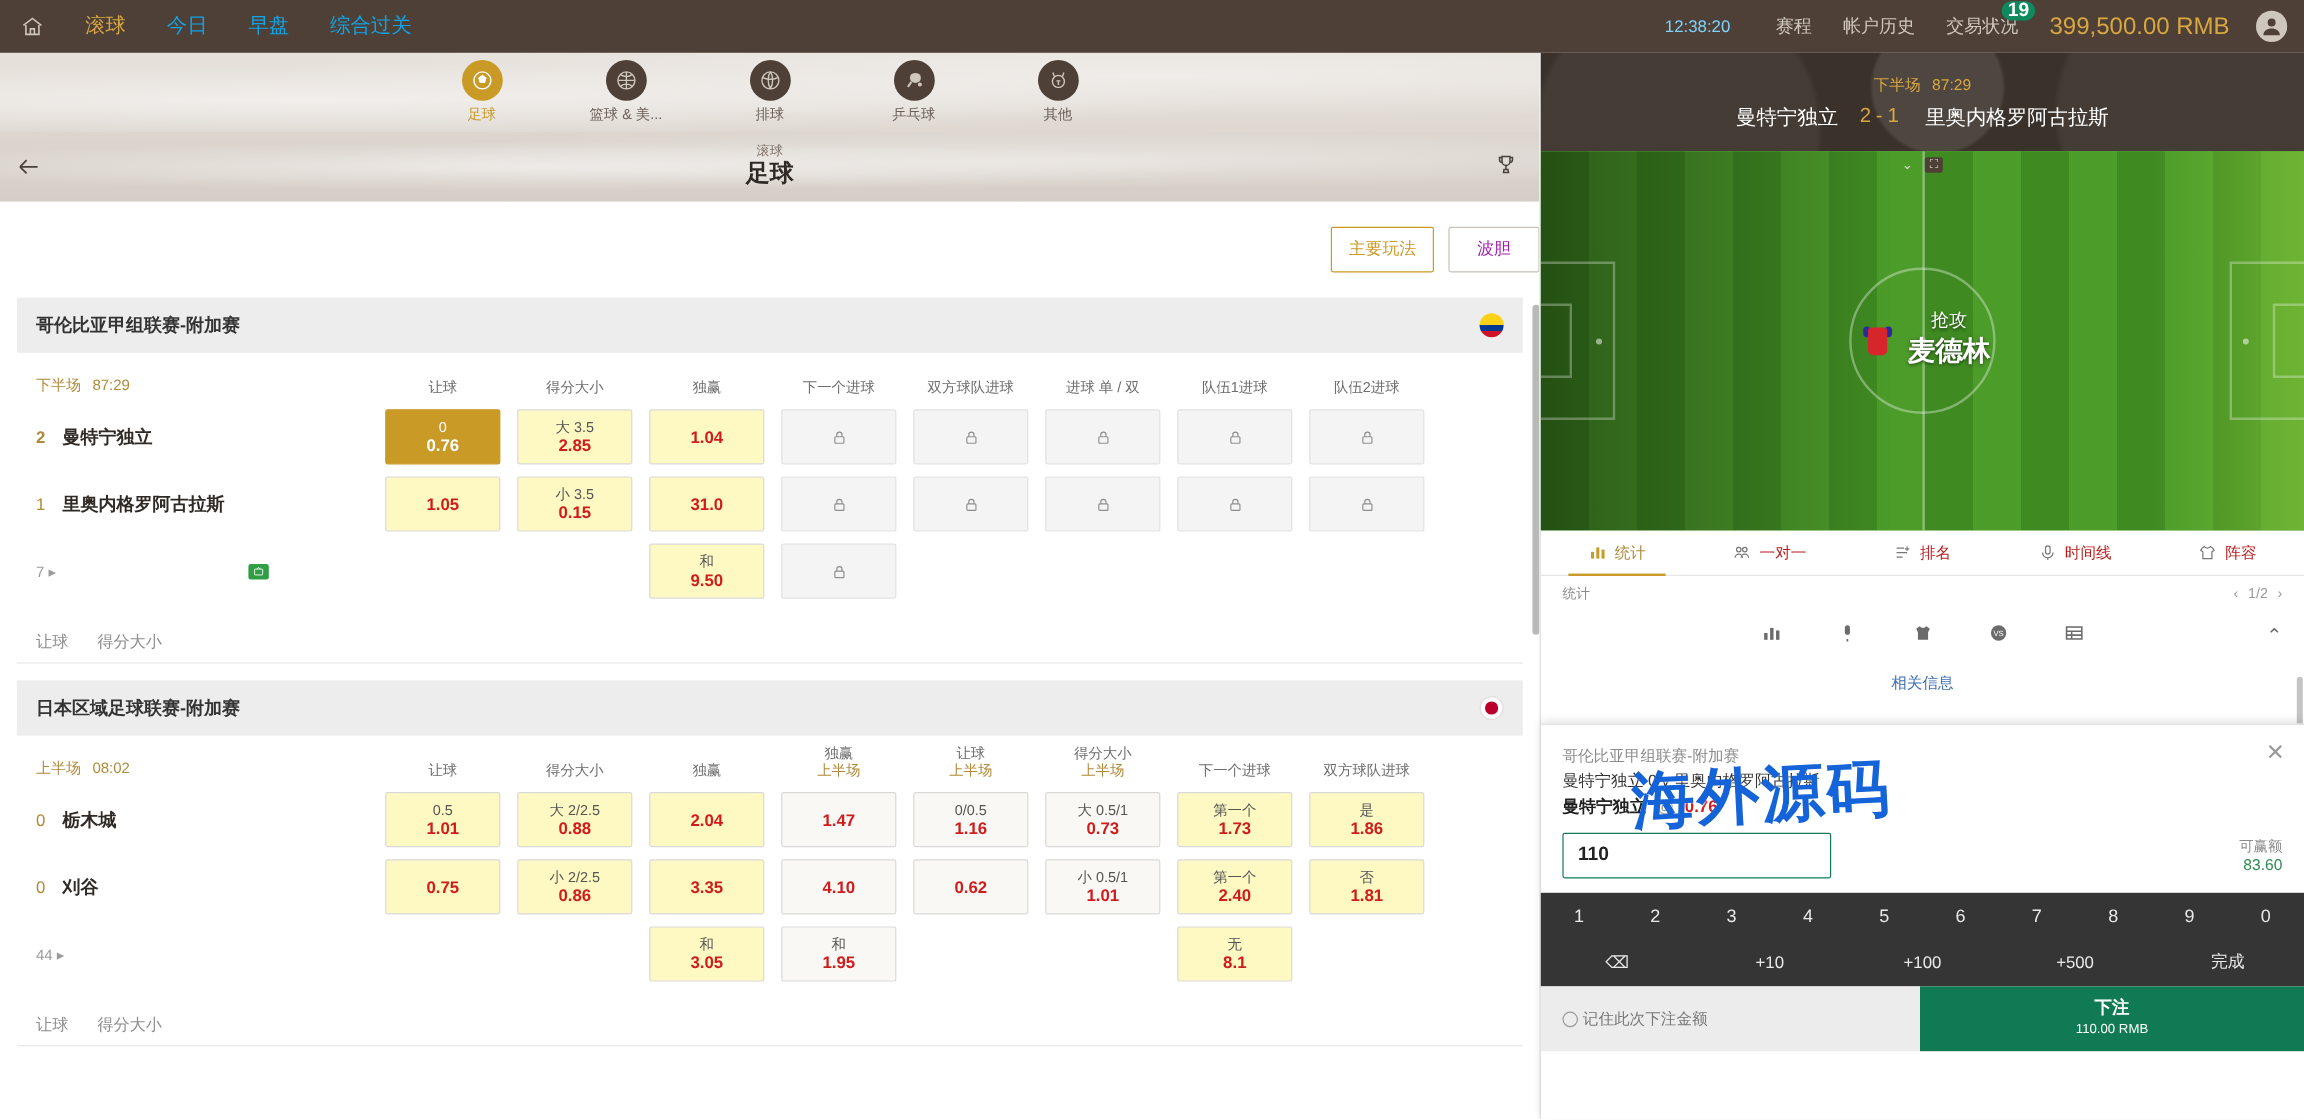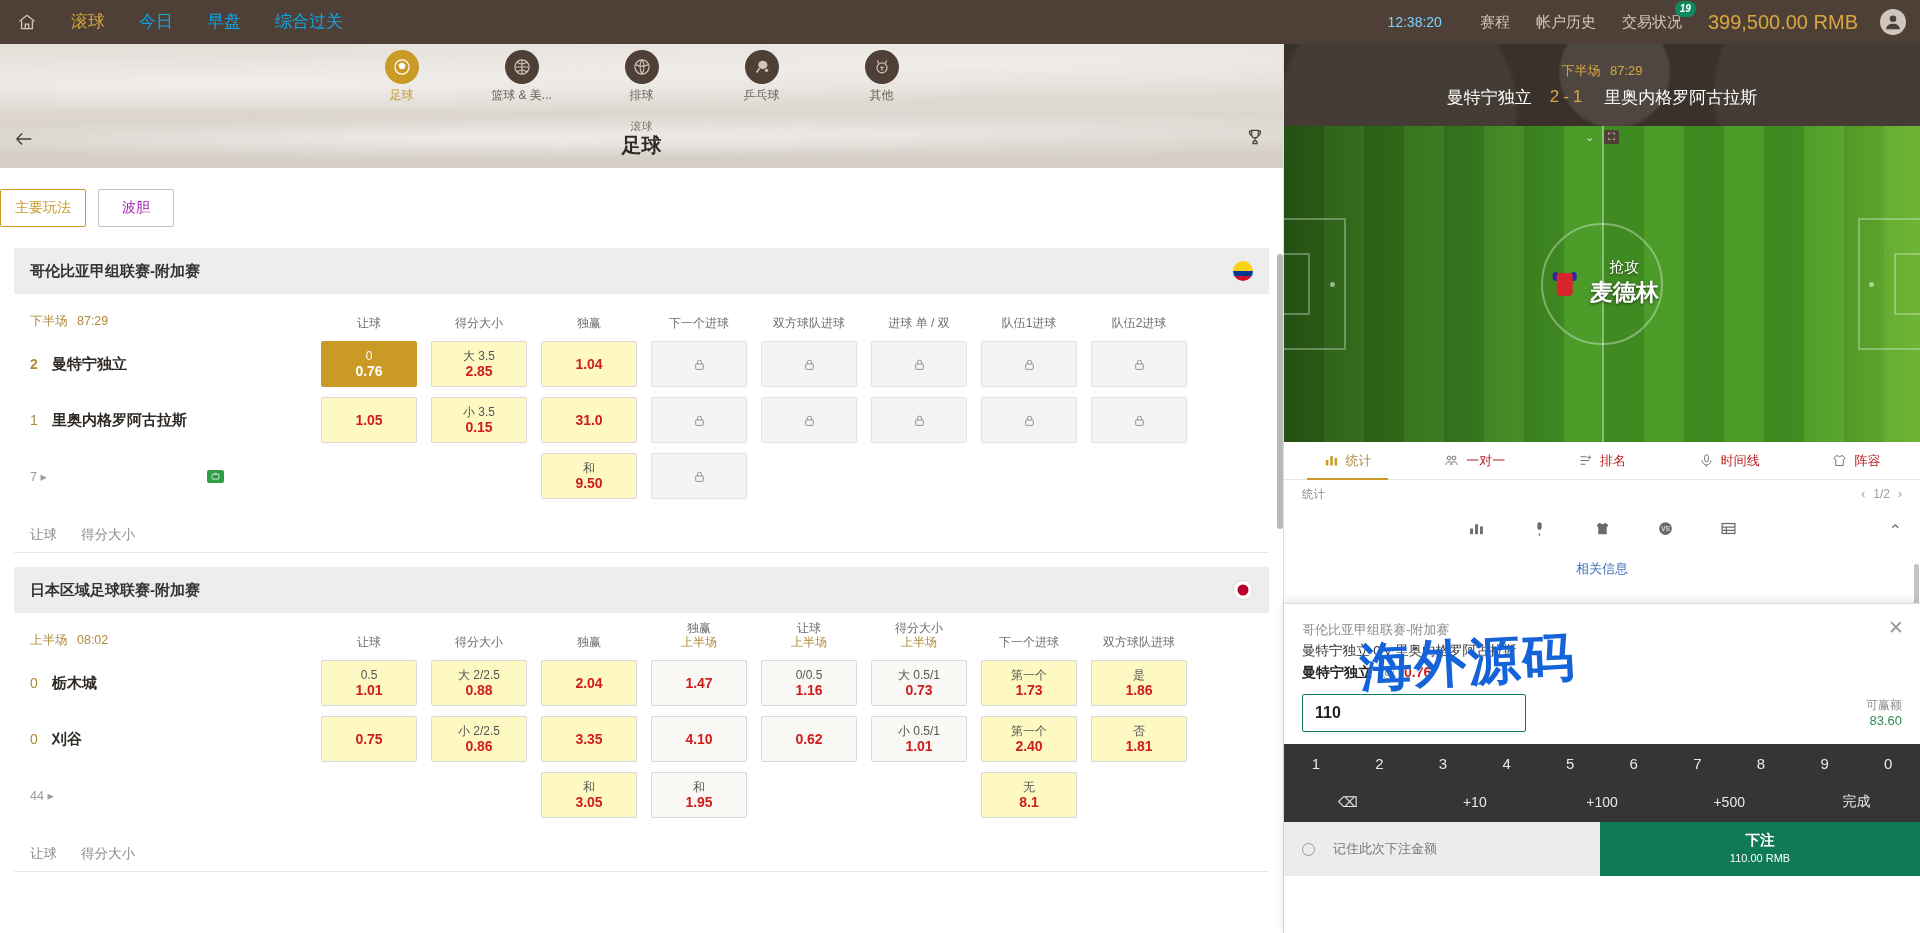--- a/index.html
+++ b/index.html
@@ -24,24 +24,23 @@
   .nav-link {
     color: #0ea5e9; font-size: 17px; padding: 0 17px; line-height: 44px;
     cursor: pointer; white-space: nowrap;
   }
   .nav-link.active { color: #d8a741; }
   .topbar-right { margin-left: auto; display: flex; align-items: center; height: 44px; padding-right: 14px; }
   .clock { color: #7dd3fc; font-size: 14px; margin-right: 38px; }
   .tr-link { color: #cfc6bd; font-size: 15px; margin-right: 26px; cursor: pointer; position: relative; white-space: nowrap;}
   .badge {
     position: absolute; top: -12px; right: -14px;
-    background: #0f8a5f; color: #fff; font-size: 10px; font-weight: bold;
+    background: #0f8a5f; color: #fff; font-size: 16px; font-weight: bold;
     border-radius: 9px; padding: 1px 5px; min-width: 18px; text-align: center;
     line-height: 14px;
-    font-style: italic;
   }
   .balance { color: #d8a741; font-size: 20px; margin-right: 22px; white-space: nowrap; }
   .avatar {
     width: 26px; height: 26px; border-radius: 50%; background: #cfc6bd;
     display: flex; align-items: center; justify-content: center;
   }
 
   
   .main {
     position: absolute; top: 44px; left: 0; width: 1283px; height: 889px;
@@ -84,21 +83,21 @@
   }
   .back-arrow { position: relative; z-index:2; width: 48px; display:flex; justify-content:center; cursor: pointer; }
   .page-head-center {
     position: absolute; left: 0; right: 0; text-align: center; z-index: 2;
   }
   .ph-sub { font-size: 11px; color: #7d7168; line-height: 12px; }
   .ph-title { font-size: 20px; color: #2f2a25; font-weight: bold; line-height: 26px; }
   .trophy-btn { position: absolute; right: 18px; z-index:2; cursor: pointer; }
 
   .market-tabs {
-    height: 80px; display: flex; align-items: center; justify-content: flex-start; gap: 12px;
+    height: 80px; display: flex; align-items: center; justify-content: flex-end; gap: 12px;
     background: #fff;
   }
   .mtab {
     min-width: 76px; height: 38px; border: 1px solid #c7c1ba; background: #fff;
     display: flex; align-items: center; justify-content: center;
     font-size: 14px; color: #a21caf; border-radius: 2px; cursor: pointer; padding: 0 14px;
   }
   .mtab.active { border-color: #c99a26; color: #c99a26; }
 
   
@@ -255,21 +254,21 @@
   .payout { margin-left:auto; text-align:right; }
   .payout .p1 { font-size: 12px; color:#8c8c8c; line-height: 15px; }
   .payout .p2 { font-size: 13px; color:#2e8b57; line-height: 16px; }
 
   .keypad { background:#353535; }
   .kp-row { display:flex; }
   .key { flex:1; height: 38px; display:flex; align-items:center; justify-content:center;
          color:#e9e9e9; font-size: 15px; cursor:pointer; }
   .kp-row2 .key { height: 40px; font-size: 14px; }
   .bs-foot { display:flex; height: 54px; }
-  .remember { flex: 1; background:#ececec; display:flex; align-items:center; gap:18px; padding-left: 18px; cursor:pointer; }
+  .remember { flex: 1; background:#ececec; display:flex; align-items:center; gap:4px; padding-left: 18px; cursor:pointer; }
   .radio { width: 13px; height: 13px; border-radius:50%; border:1px solid #9a9a9a; }
   .remember-lbl { font-size: 13px; color:#777; }
   .place-bet { width: 320px; background:#0f7a54; color:#fff; display:flex; flex-direction:column;
                align-items:center; justify-content:center; cursor:pointer; }
   .pb1 { font-size: 14.5px; font-weight: bold; line-height: 18px; }
   .pb2 { font-size: 11px; line-height: 18px; }
 
   
   .watermark {
     position:absolute; left: 1360px; top: 628px; z-index: 60;

